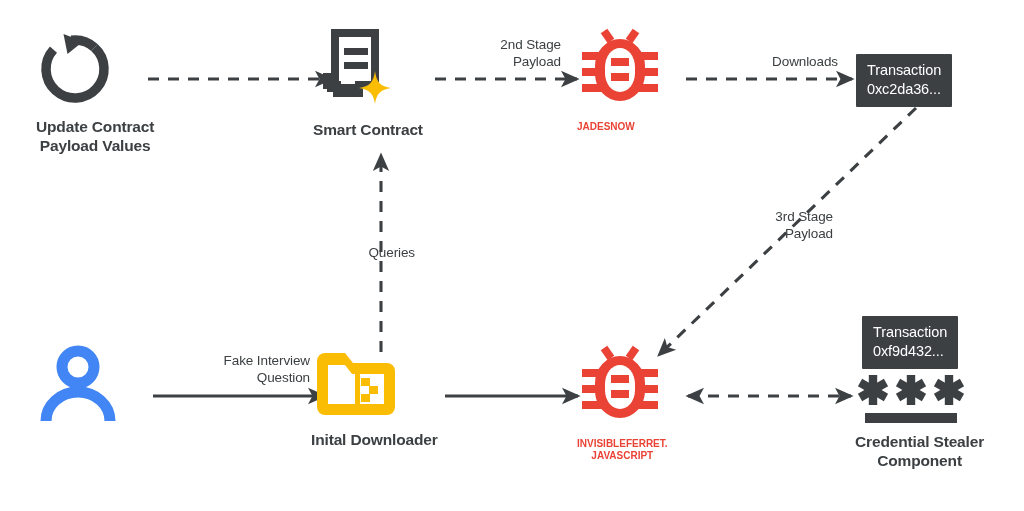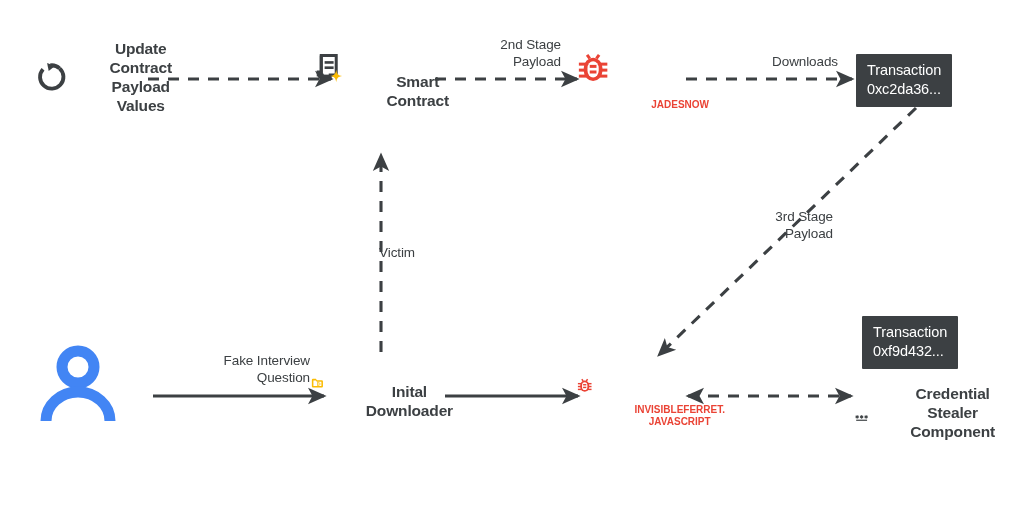--- a/index.html
+++ b/index.html
@@ -21,22 +21,22 @@
     position: absolute;
     left: 0;
     top: 0;
     width: 1024px;
     height: 511px;
     pointer-events: none;
   }
   .node {
     position: absolute;
     display: flex;
-    align-items: flex-end;
-    gap: 42px;
+    flex-direction: column;
+    align-items: flex-start;
   }
   .node-icon {
     display: block;
   }
   .node-label {
     margin-top: 10px;
     text-align: center;
     font-size: 15.5px;
     font-weight: bold;
     line-height: 1.22;
@@ -101,21 +101,21 @@
   </svg>
 
   <div class="edge-label" style="left:443px; top:36px; width:118px;">2nd Stage
 Payload</div>
 
   <div class="edge-label" style="left:700px; top:53px; width:138px;">Downloads</div>
 
   <div class="edge-label" style="left:711px; top:208px; width:122px;">3rd Stage
 Payload</div>
 
-  <div class="edge-label" style="left:335px; top:244px; width:80px;">Victim</div>
+  <div class="edge-label" style="left:335px; top:244px; width:80px;">Queries</div>
 
   <div class="edge-label" style="left:166px; top:352px; width:144px;">Fake Interview
 Question</div>
 
   <div class="node" style="left:36px; top:30px; width:136px;">
     <svg class="node-icon" width="78" height="78" viewBox="0 0 78 78">
 
       <path d="M 39 10
                A 29 29 0 1 0 68 39" fill="none" stroke="#3c4043" stroke-width="9.5" stroke-linecap="butt" transform="rotate(-48 39 39)"></path>
       <path d="M 68 39 A 29 29 0 0 0 58 17" fill="none" stroke="#3c4043" stroke-width="9.5" transform="rotate(-48 39 39)"></path>

